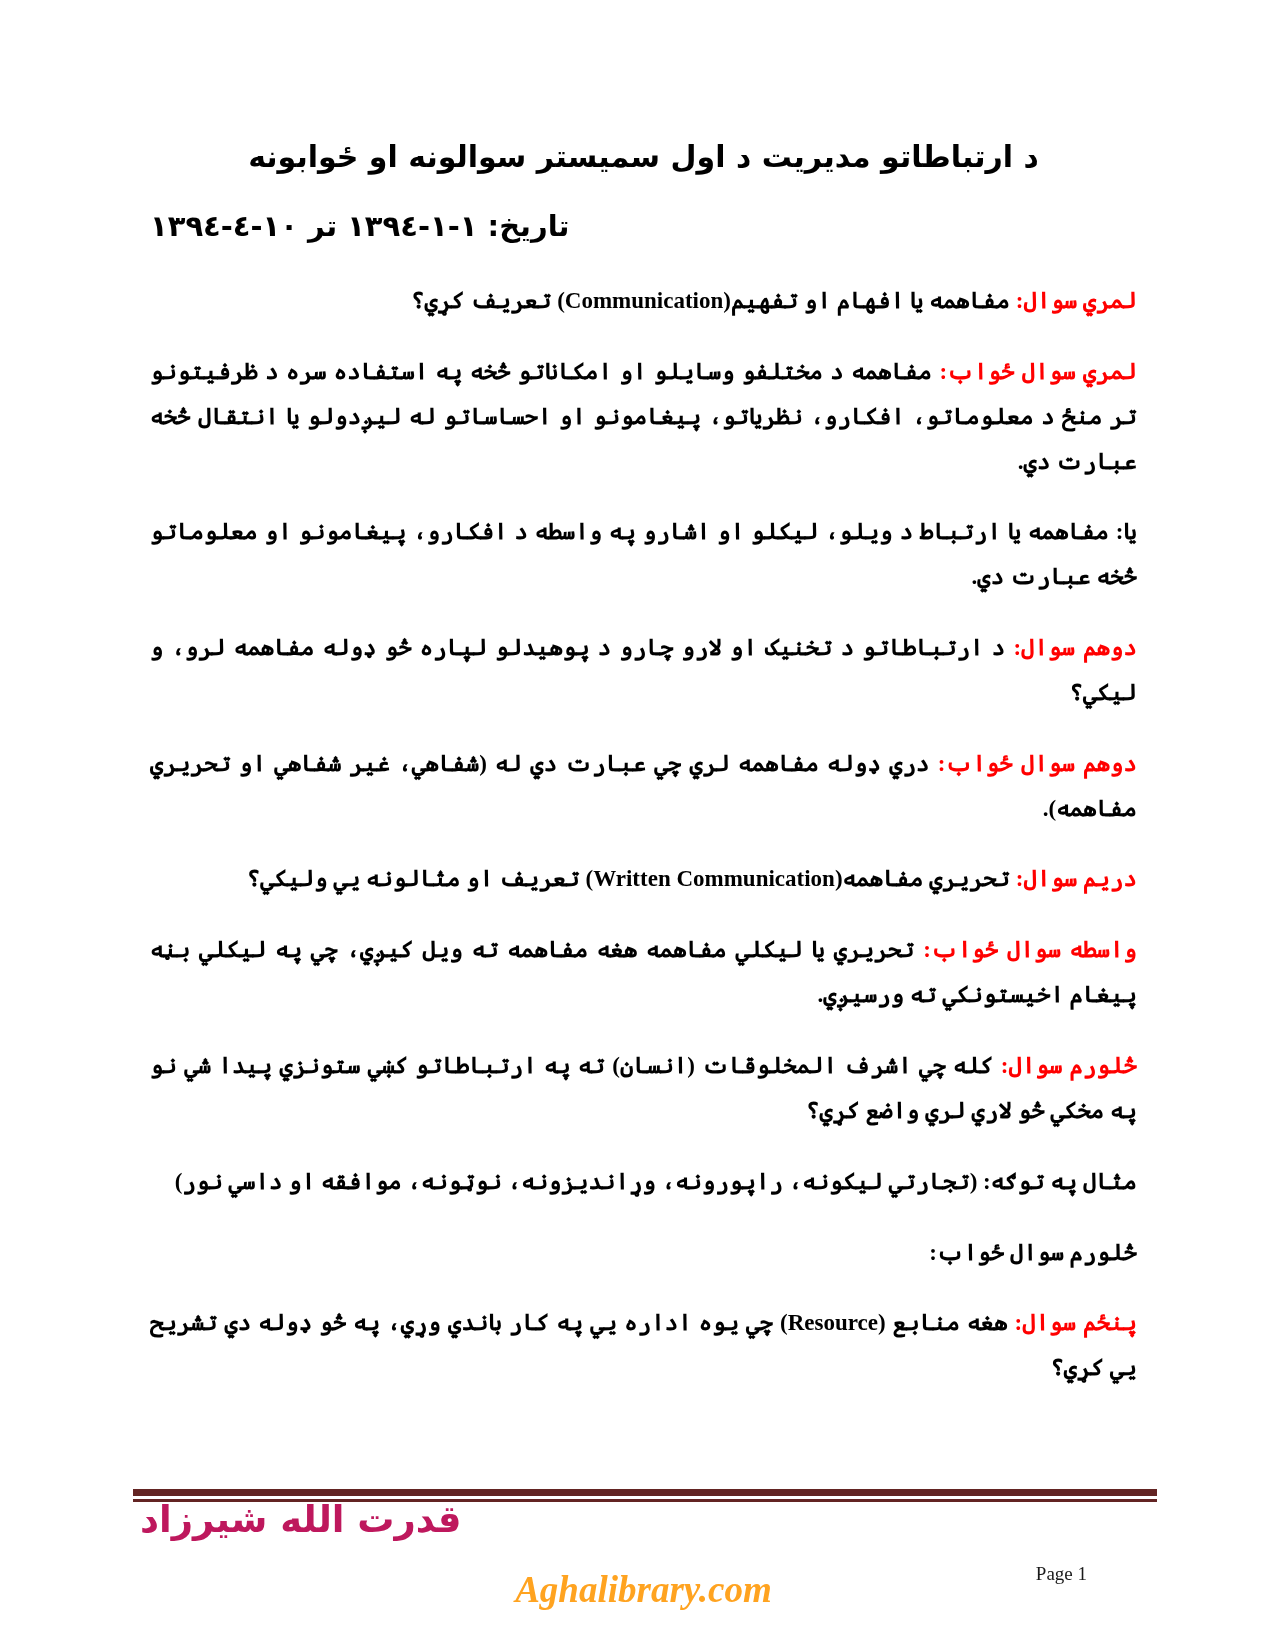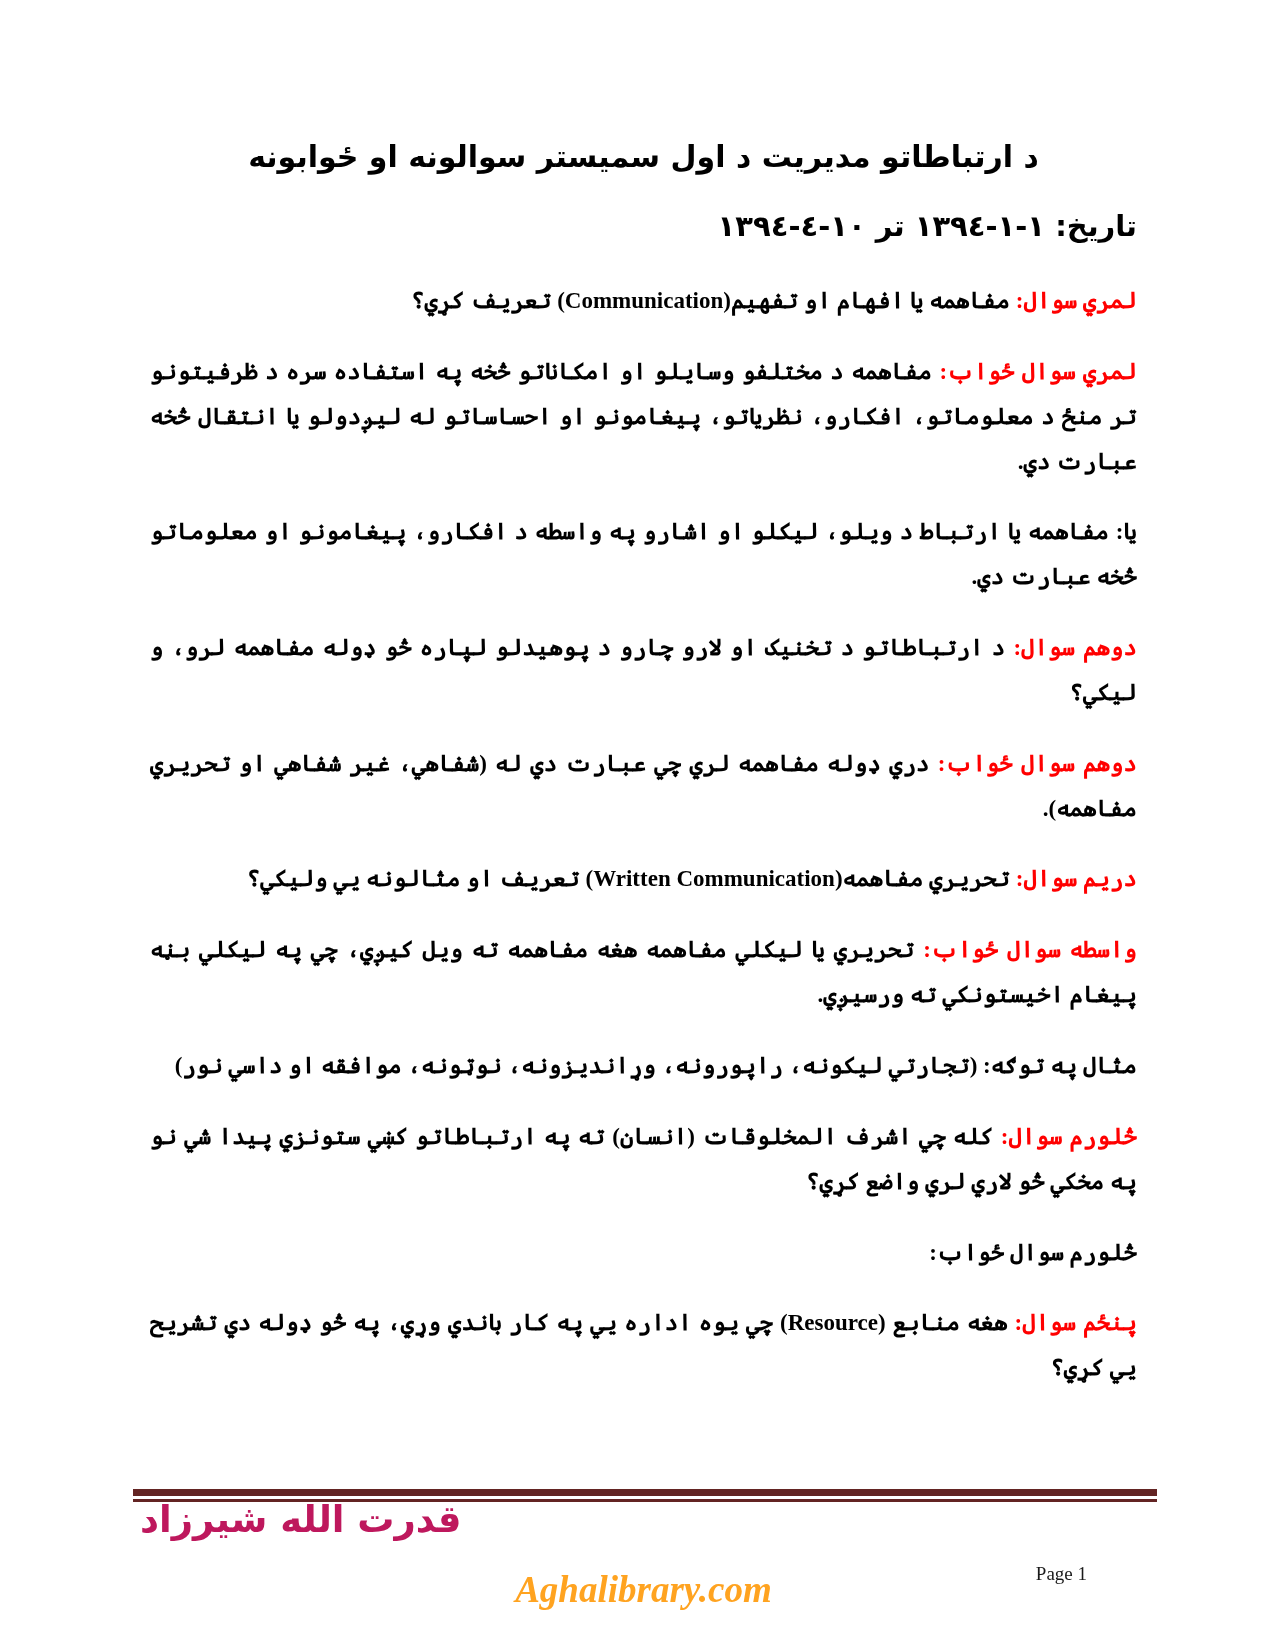--- a/index.html
+++ b/index.html
@@ -29,21 +29,21 @@
   .title {
     margin: 8px 0 30px 0;
     text-align: center;
     font-size: 30px;
     font-weight: bold;
     color: #000000;
     line-height: 1.5;
   }
   .date-line {
     margin: 0 0 36px 0;
-    text-align: right;
+    text-align: left;
     font-size: 29px;
     font-weight: bold;
     color: #000000;
     letter-spacing: 1px;
   }
   .qa {
     margin: 0 0 26px 0;
     font-size: 23px;
     font-weight: bold;
     color: #000000;
@@ -104,22 +104,22 @@
     <h1 class="title">د ارتباطاتو مدیریت د اول سمیستر سوالونه او ځوابونه</h1>
     <div class="date-line">تاریخ: ١-١-١٣٩٤ تر ١٠-٤-١٣٩٤</div>
     <div id="paragraphs">
         <p class="qa"><span class="q-label">لمري سوال: </span><span>مفاهمه یا افهام او تفهیم(Communication)  تعریف کړي؟</span></p>
         <p class="qa"><span class="q-label">لمري سوال ځواب: </span><span>مفاهمه د مختلفو وسایلو او امکاناتو څخه په استفاده سره د ظرفیتونو تر منځ د معلوماتو، افکارو، نظریاتو، پیغامونو او احساساتو له لیږدولو یا انتقال څخه عبارت دي.</span></p>
         <p class="qa"><span>یا: مفاهمه یا ارتباط د ویلو، لیکلو او اشارو په واسطه د افکارو، پیغامونو او معلوماتو څخه عبارت دي.</span></p>
         <p class="qa"><span class="q-label">دوهم سوال: </span><span>د ارتباطاتو د تخنیک او لارو چارو د پوهیدلو لپاره څو ډوله مفاهمه لرو، و لیکي؟</span></p>
         <p class="qa"><span class="q-label">دوهم سوال ځواب: </span><span>دري ډوله مفاهمه لري چي عبارت دي له (شفاهي، غیر شفاهي او تحریري مفاهمه).</span></p>
         <p class="qa"><span class="q-label">دریم سوال: </span><span>تحریري مفاهمه(Written Communication) تعریف او مثالونه یي ولیکي؟</span></p>
         <p class="qa"><span class="q-label">واسطه سوال ځواب: </span><span>تحریري یا لیکلي مفاهمه هغه مفاهمه ته ویل کیږي، چي په لیکلي بڼه پیغام اخیستونکي ته ورسیږي.</span></p>
+        <p class="qa"><span class="q-label">څلورم سوال: </span><span>کله چي اشرف المخلوقات (انسان) ته په ارتباطاتو کښي ستونزي پیدا شي نو په مخکي څو لاري لري واضع کړي؟</span></p>
         <p class="qa"><span>مثال په توګه: (تجارتي لیکونه، راپورونه، وړاندیزونه، نوټونه، موافقه او داسي نور)</span></p>
-        <p class="qa"><span class="q-label">څلورم سوال: </span><span>کله چي اشرف المخلوقات (انسان) ته په ارتباطاتو کښي ستونزي پیدا شي نو په مخکي څو لاري لري واضع کړي؟</span></p>
         <p class="qa"><span>څلورم سوال ځواب:</span></p>
         <p class="qa"><span class="q-label">پنځم سوال: </span><span>هغه منابع (Resource) چي یوه اداره یي په کار باندي وړي، په څو ډوله دي تشریح یي کړي؟</span></p>
       </div>
   </div>
 
   <div class="footer-rule"></div>
   <div class="footer-name">قدرت الله شیرزاد</div>
   <div class="page-num">Page 1</div>
   <div class="watermark">Aghalibrary.com</div>
 </div>

